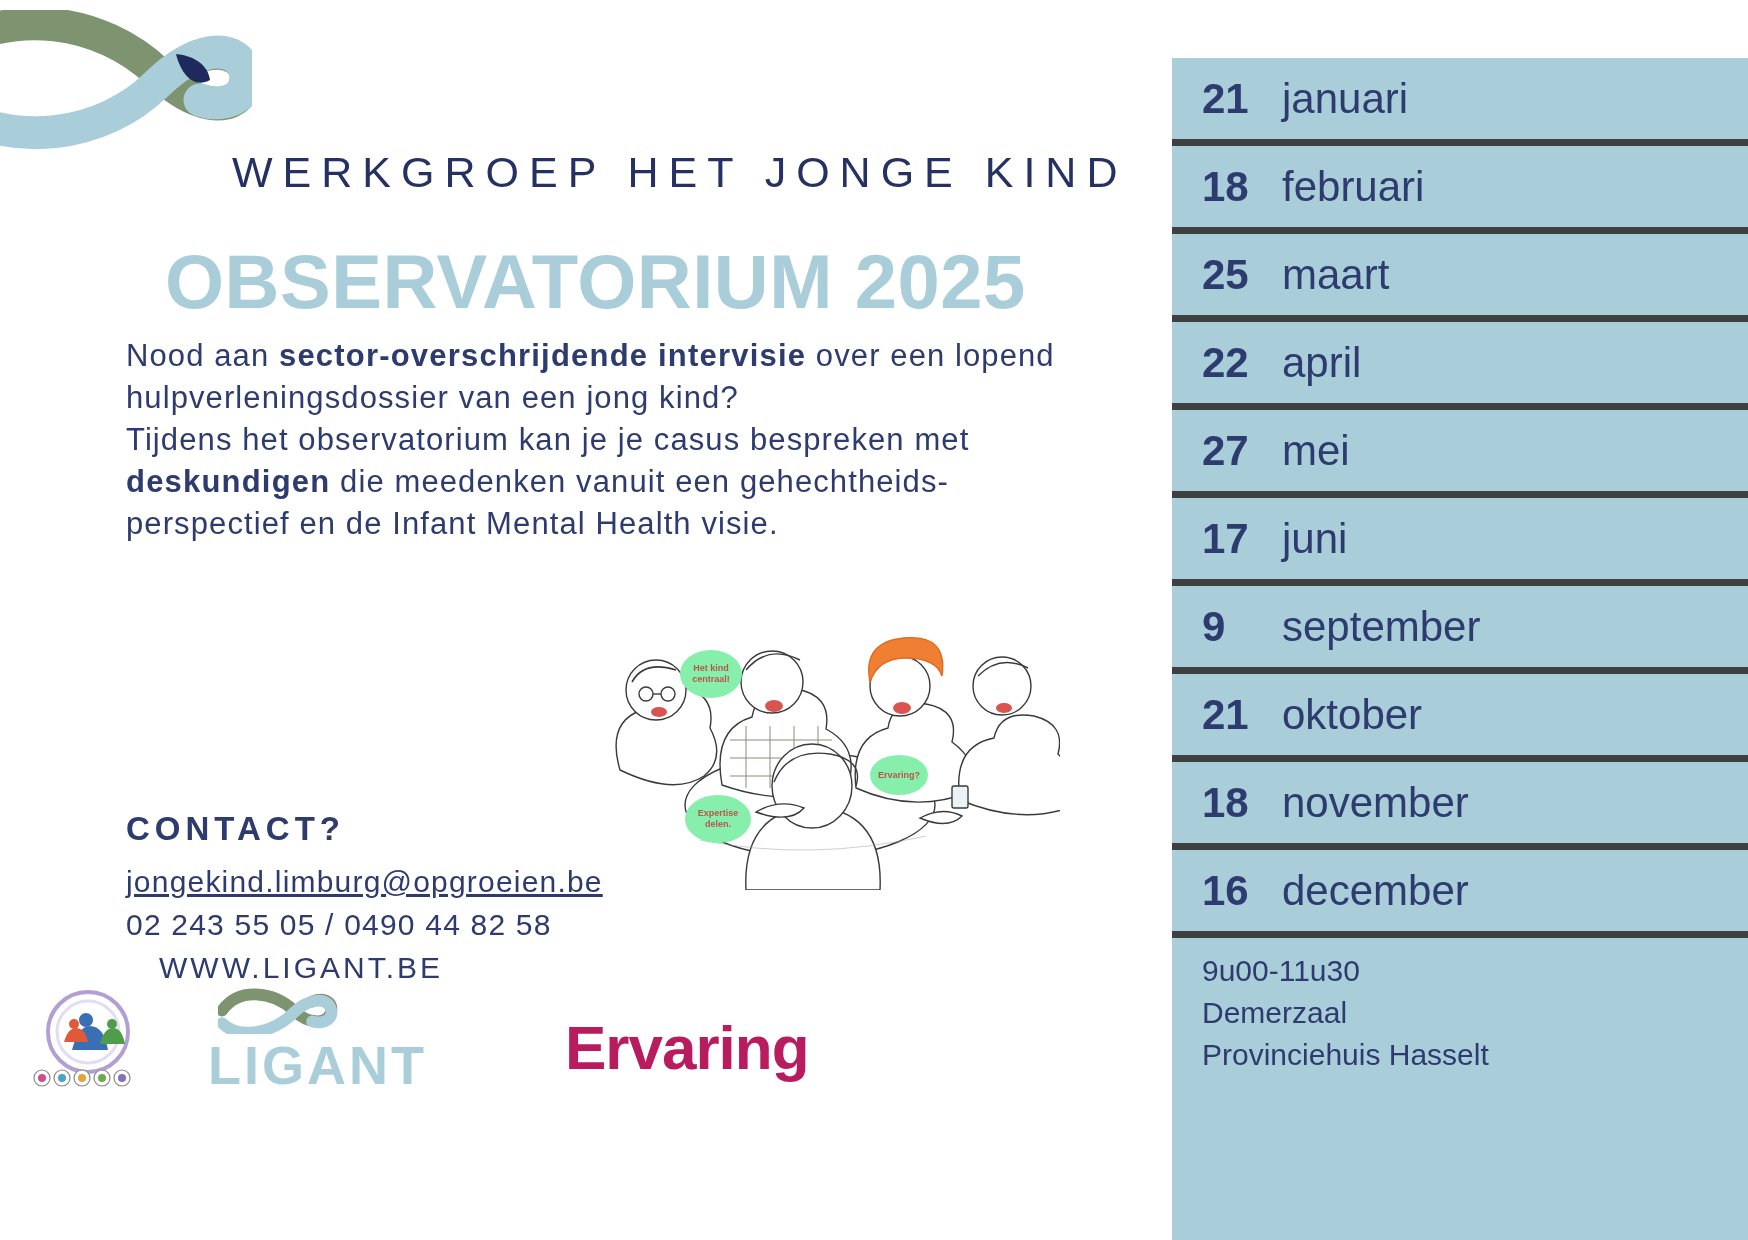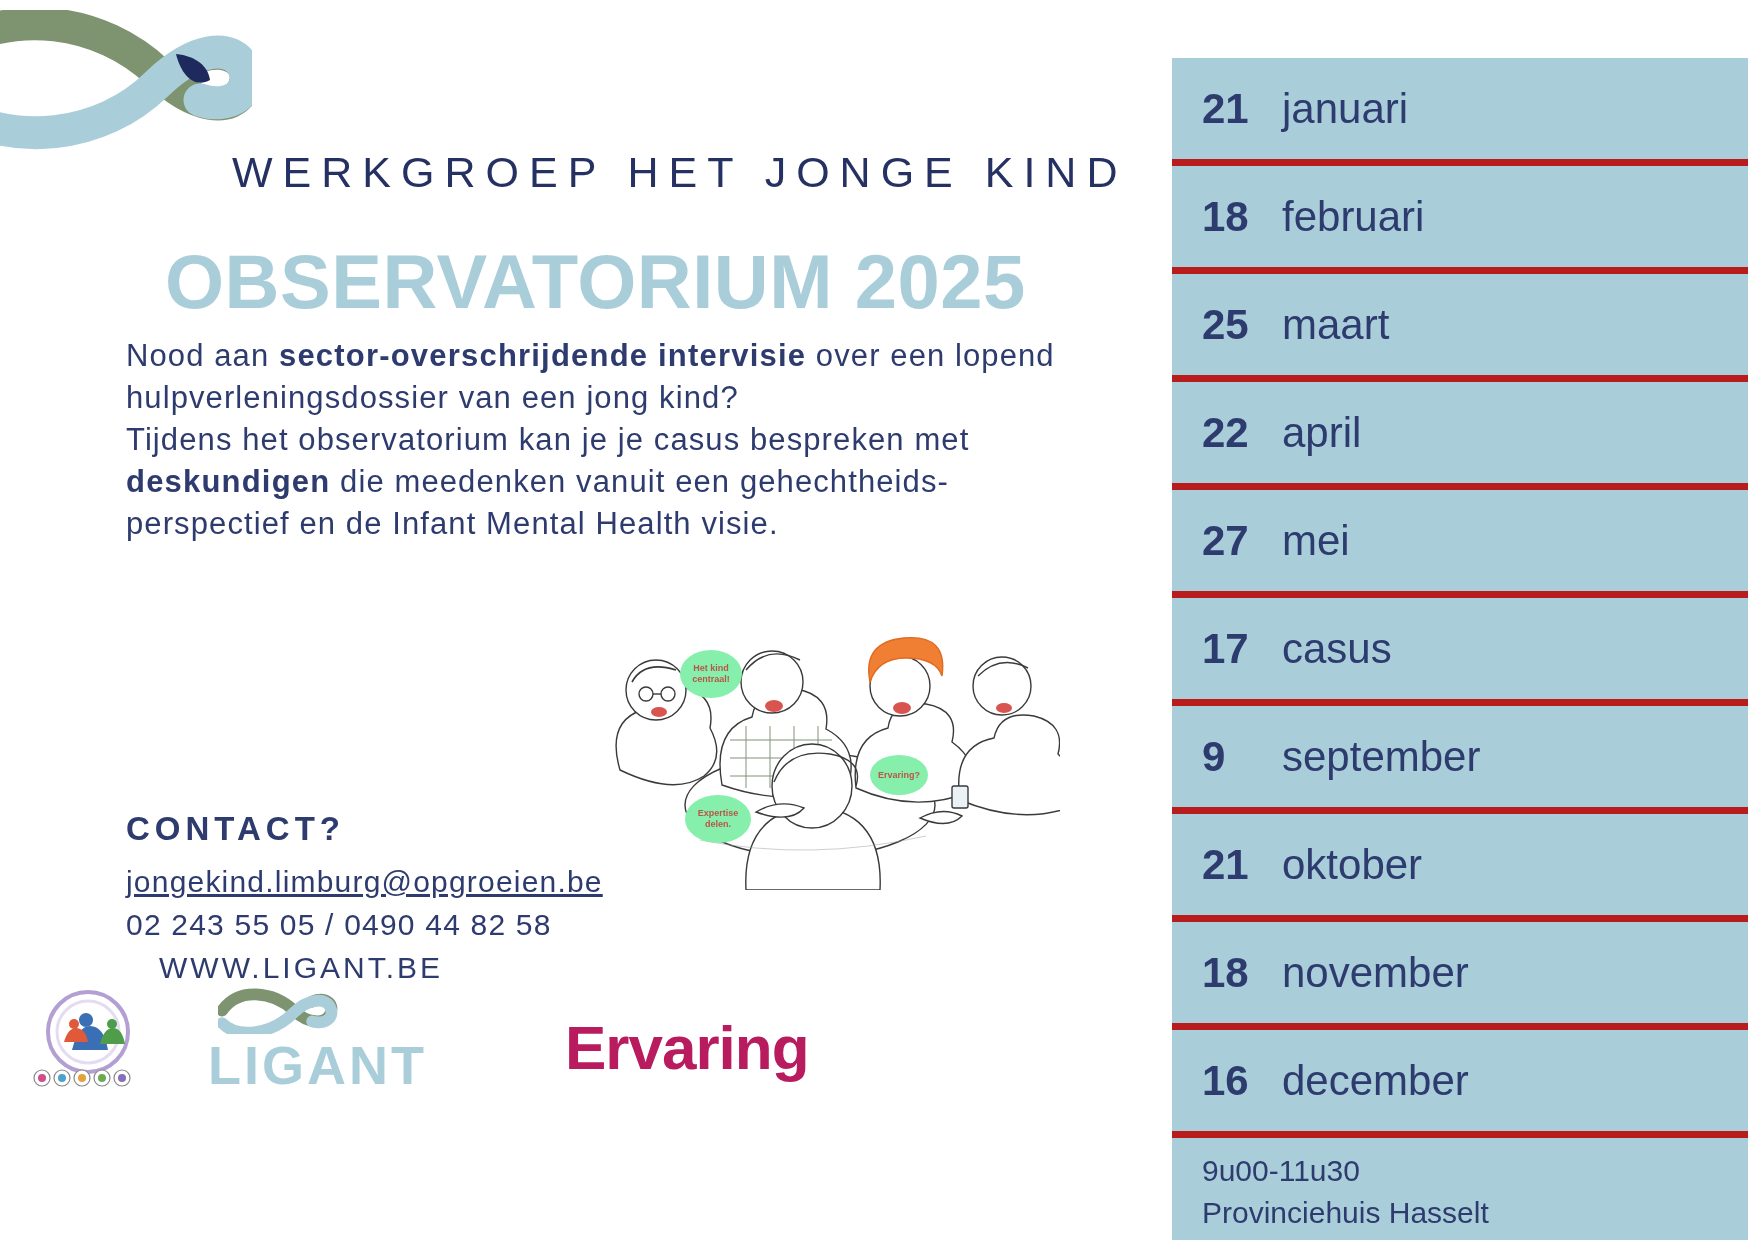--- a/index.html
+++ b/index.html
@@ -90,22 +90,22 @@
   }
 
   
   .sidebar {
     position:absolute; left:1172px; top:58px;
     width:576px; height:1182px;
     background:#a9ced9;
   }
   .date-row {
     position:relative; display:flex; align-items:center;
-    height:108px; padding-left:30px;
-    border-bottom:7px solid #b91c1c;
+    height:88px; padding-left:30px;
+    border-bottom:7px solid #404040;
   }
   .date-num {
     font-size:42px; font-weight:700; color:#2e3b6e;
     width:80px; text-align:left;
     font-family:"Liberation Sans", sans-serif;
   }
   .date-month {
     font-size:42px; font-weight:400; color:#2e3b6e;
     font-family:"Liberation Sans", sans-serif;
   }
@@ -251,39 +251,39 @@
         <div class="date-row">
           <span class="date-num">22</span>
           <span class="date-month">april</span>
         </div>
         <div class="date-row">
           <span class="date-num">27</span>
           <span class="date-month">mei</span>
         </div>
         <div class="date-row">
           <span class="date-num">17</span>
-          <span class="date-month">casus</span>
+          <span class="date-month">juni</span>
         </div>
         <div class="date-row">
           <span class="date-num">9</span>
           <span class="date-month">september</span>
         </div>
         <div class="date-row">
           <span class="date-num">21</span>
           <span class="date-month">oktober</span>
         </div>
         <div class="date-row">
           <span class="date-num">18</span>
           <span class="date-month">november</span>
         </div>
         <div class="date-row">
           <span class="date-num">16</span>
           <span class="date-month">december</span>
         </div>
       </div>
     <div class="venue">
       <div>9u00-11u30</div>
+      <div>Demerzaal</div>
       <div>Provinciehuis Hasselt</div>
-      <div>Demerzaal</div>
     </div>
   </div>
 
 </div>
 
 </body></html>

